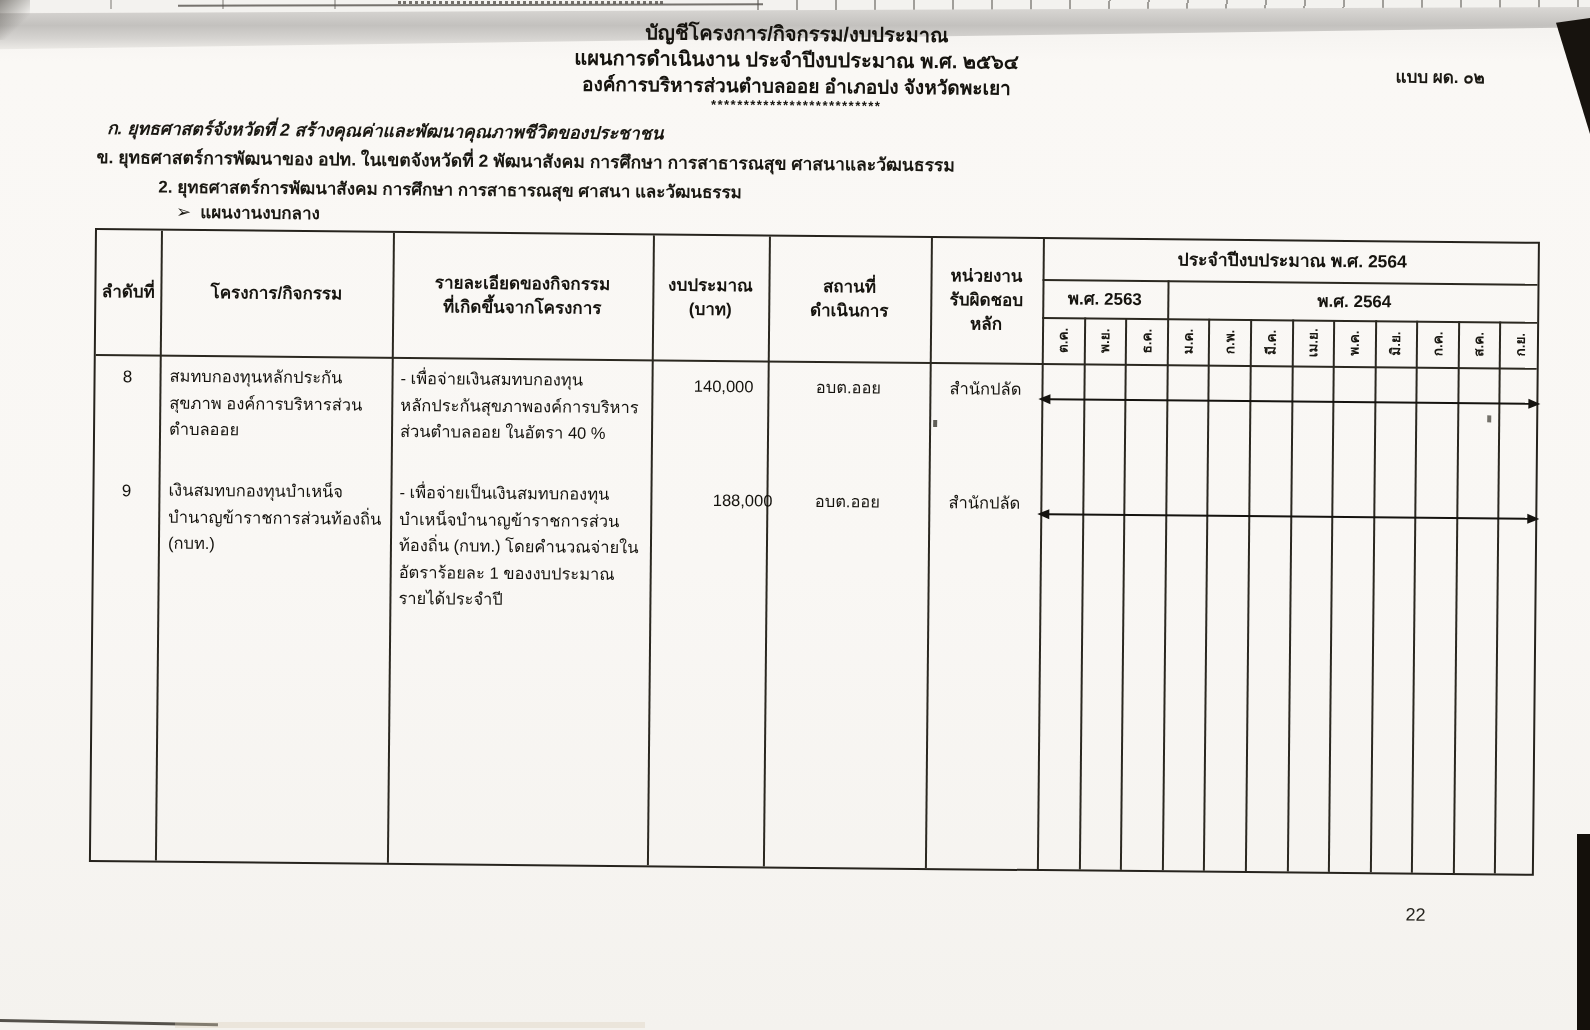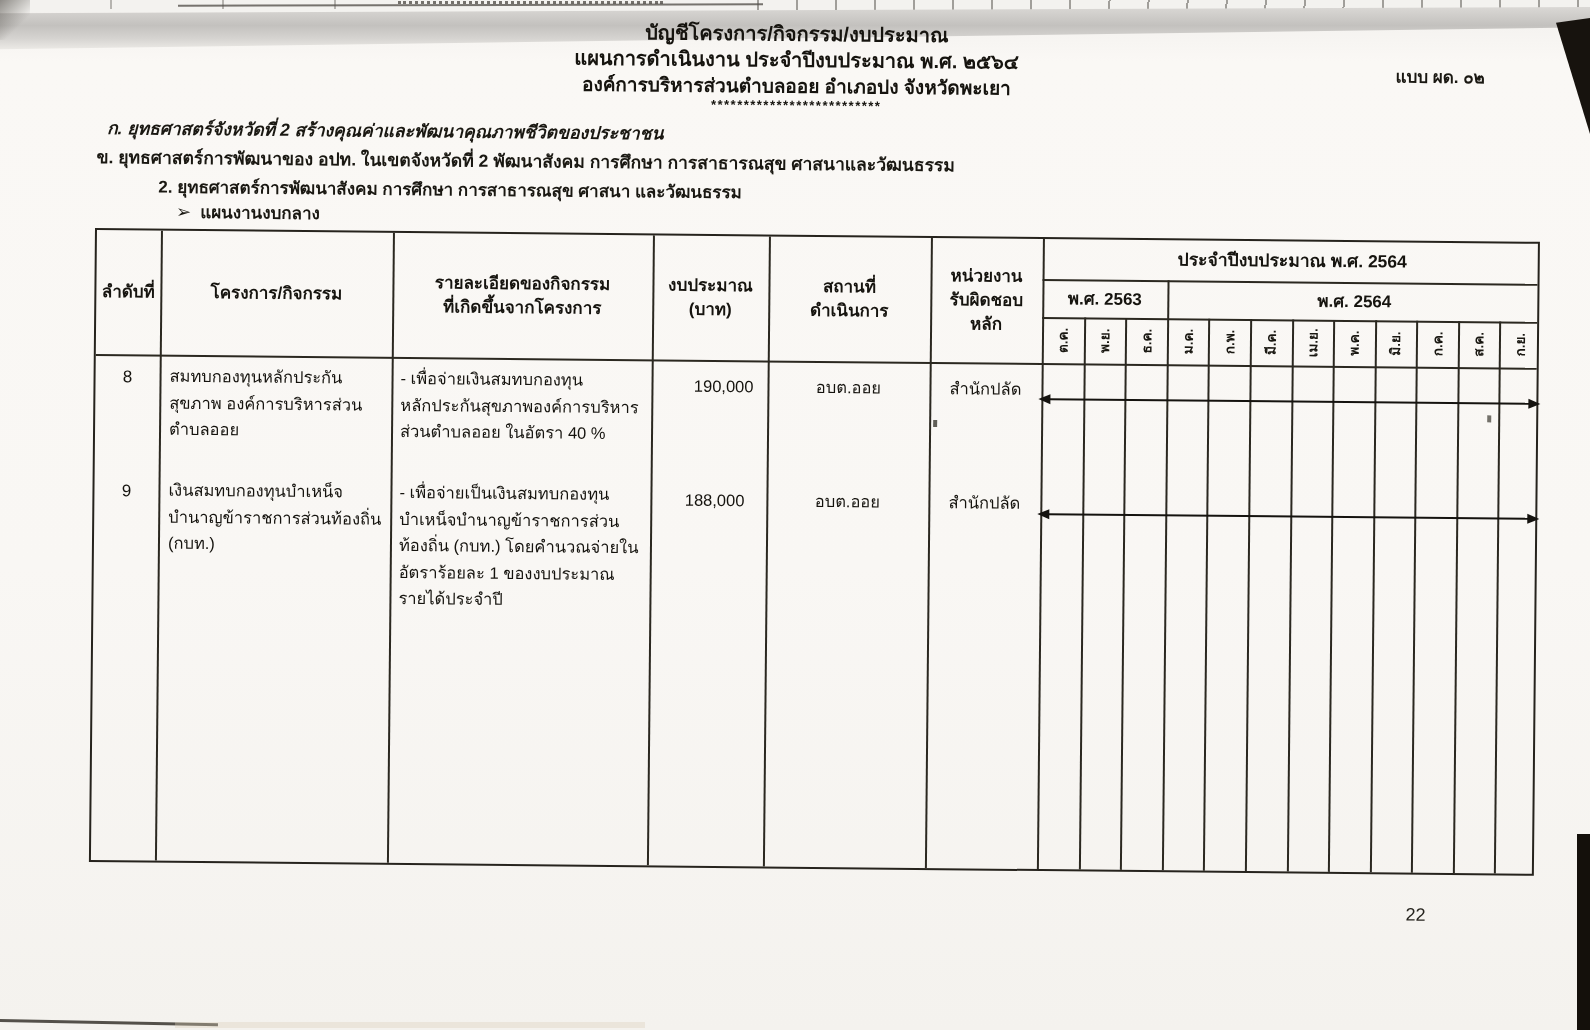--- a/index.html
+++ b/index.html
@@ -175,35 +175,35 @@
           <span>ก.ย.</span>
         </div>
 
       <div class="cell c-center" style="left:0; width:64px; top:134px; font-size:17px">8</div>
       <div class="cell" style="left:74px; width:216px; top:132px">สมทบกองทุนหลักประกัน
 สุขภาพ องค์การบริหารส่วน
 ตำบลออย</div>
       <div class="cell" style="left:305px; width:246px; top:132px">- เพื่อจ่ายเงินสมทบกองทุน
 หลักประกันสุขภาพองค์การบริหาร
 ส่วนตำบลออย  ในอัตรา 40 %</div>
-      <div class="cell c-right" style="left:556px; width:102px; top:137px">190,000</div>
+      <div class="cell c-right" style="left:556px; width:102px; top:137px">140,000</div>
       <div class="cell c-center" style="left:672px; width:162px; top:137px">อบต.ออย</div>
       <div class="cell c-center" style="left:834px; width:112px; top:137px">สำนักปลัด</div>
       <div class="timeline-arrow" style="top:159px; left:953px; width:482px"></div>
 
       <div class="cell c-center" style="left:0; width:64px; top:248px; font-size:17px">9</div>
       <div class="cell" style="left:74px; width:220px; top:246px">เงินสมทบกองทุนบำเหน็จ
 บำนาญข้าราชการส่วนท้องถิ่น
 (กบท.)</div>
       <div class="cell" style="left:305px; width:246px; top:246px">- เพื่อจ่ายเป็นเงินสมทบกองทุน
 บำเหน็จบำนาญข้าราชการส่วน
 ท้องถิ่น (กบท.) โดยคำนวณจ่ายใน
 อัตราร้อยละ 1 ของงบประมาณ
 รายได้ประจำปี</div>
-      <div class="cell c-right" style="left:548px; width:102px; top:251px">188,000</div>
+      <div class="cell c-right" style="left:576px; width:102px; top:251px">188,000</div>
       <div class="cell c-center" style="left:672px; width:162px; top:251px">อบต.ออย</div>
       <div class="cell c-center" style="left:834px; width:112px; top:251px">สำนักปลัด</div>
       <div class="timeline-arrow" style="top:274px; left:953px; width:482px"></div>
 
       <div class="speck-1"></div>
       <div class="speck-2"></div>
     </div>
 
     <div class="page-number">22</div>
   </div>

